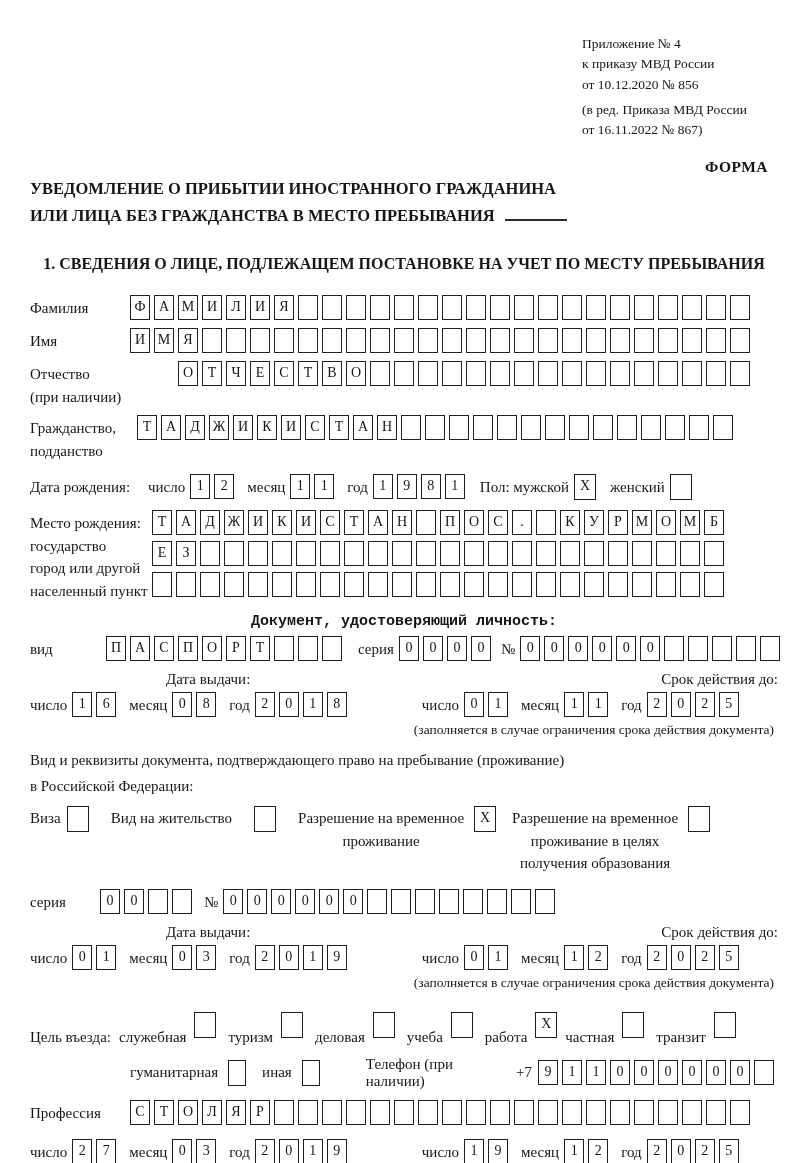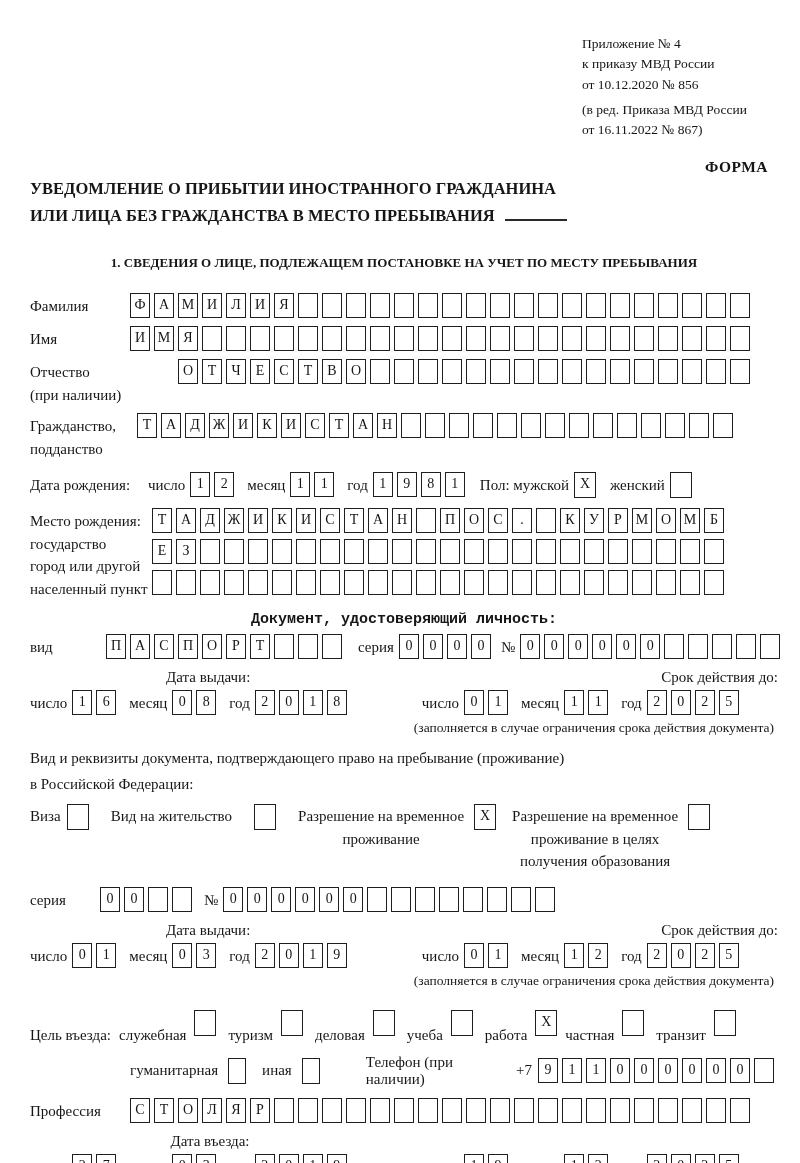--- a/index.html
+++ b/index.html
@@ -8,21 +8,21 @@
     font-family:"Liberation Serif","DejaVu Serif",serif;color:#161616;
     box-sizing:border-box;padding:34px 22px 16px 30px;position:relative;overflow:hidden;
   }
   
   .hdr-right{margin-left:auto;width:196px;font-size:13.5px;line-height:1.5;}
   .hdr-right .blk{margin-bottom:5px;}
   .forma{ text-align:right;font-weight:bold;font-size:15.5px;margin-top:18px;padding-right:10px;letter-spacing:.5px;}
   
   .title{ font-weight:bold;font-size:16.5px;line-height:1.6;}
   .title-underline{display:inline-block;width:62px;border-bottom:2px solid #2a2a2a;height:14px;margin-left:10px;}
-  .section1{ text-align:center;font-weight:bold;font-size:13px;margin-top:26px;}
+  .section1{ text-align:center;font-weight:bold;font-size:16px;margin-top:26px;}
   
   .frow{display:flex;align-items:flex-start;margin-top:7px;font-size:15px;}
   .flabel{flex:0 0 auto;line-height:26px;}
   .lw100{width:100px;} .lw148{width:148px;} .lw107{width:107px;} .lw122{width:122px;}
   .lab2{line-height:1.5;padding-top:2px;}
   .cellrow{white-space:nowrap;display:inline-block;}
   .cell{
     display:inline-block;box-sizing:border-box;width:20px;height:25px;
     border:1.6px solid #1f1f1f;margin-right:4px;text-align:center;
     font-size:14px;line-height:21px;vertical-align:top;background:#fff;
@@ -259,21 +259,20 @@
     <span class="pl" style="margin-left:30px;margin-right:6px;">+7</span>
     <span class="cellrow"><span class="cell">9</span><span class="cell">1</span><span class="cell">1</span><span class="cell">0</span><span class="cell">0</span><span class="cell">0</span><span class="cell">0</span><span class="cell">0</span><span class="cell">0</span><span class="cell">&nbsp;</span></span>
   </div>
 
   <div class="frow" style="margin-top:10px;">
     <span class="flabel lw100">Профессия</span>
     <span class="cellrow"><span class="cell">С</span><span class="cell">Т</span><span class="cell">О</span><span class="cell">Л</span><span class="cell">Я</span><span class="cell">Р</span><span class="cell">&nbsp;</span><span class="cell">&nbsp;</span><span class="cell">&nbsp;</span><span class="cell">&nbsp;</span><span class="cell">&nbsp;</span><span class="cell">&nbsp;</span><span class="cell">&nbsp;</span><span class="cell">&nbsp;</span><span class="cell">&nbsp;</span><span class="cell">&nbsp;</span><span class="cell">&nbsp;</span><span class="cell">&nbsp;</span><span class="cell">&nbsp;</span><span class="cell">&nbsp;</span><span class="cell">&nbsp;</span><span class="cell">&nbsp;</span><span class="cell">&nbsp;</span><span class="cell">&nbsp;</span><span class="cell">&nbsp;</span><span class="cell">&nbsp;</span></span>
   </div>
 
   <div class="dhead">
-    <span class="h1">Дата въезда:</span>
   </div>
 
   <div class="frow" style="margin-top:4px;">
     <span class="dg">
       <span class="dw">число</span>
       <span class="cellrow"><span class="cell">2</span><span class="cell">7</span></span>
       <span class="dw">месяц</span>
       <span class="cellrow"><span class="cell">0</span><span class="cell">3</span></span>
       <span class="dw">год</span>
       <span class="cellrow"><span class="cell">2</span><span class="cell">0</span><span class="cell">1</span><span class="cell">9</span></span>

